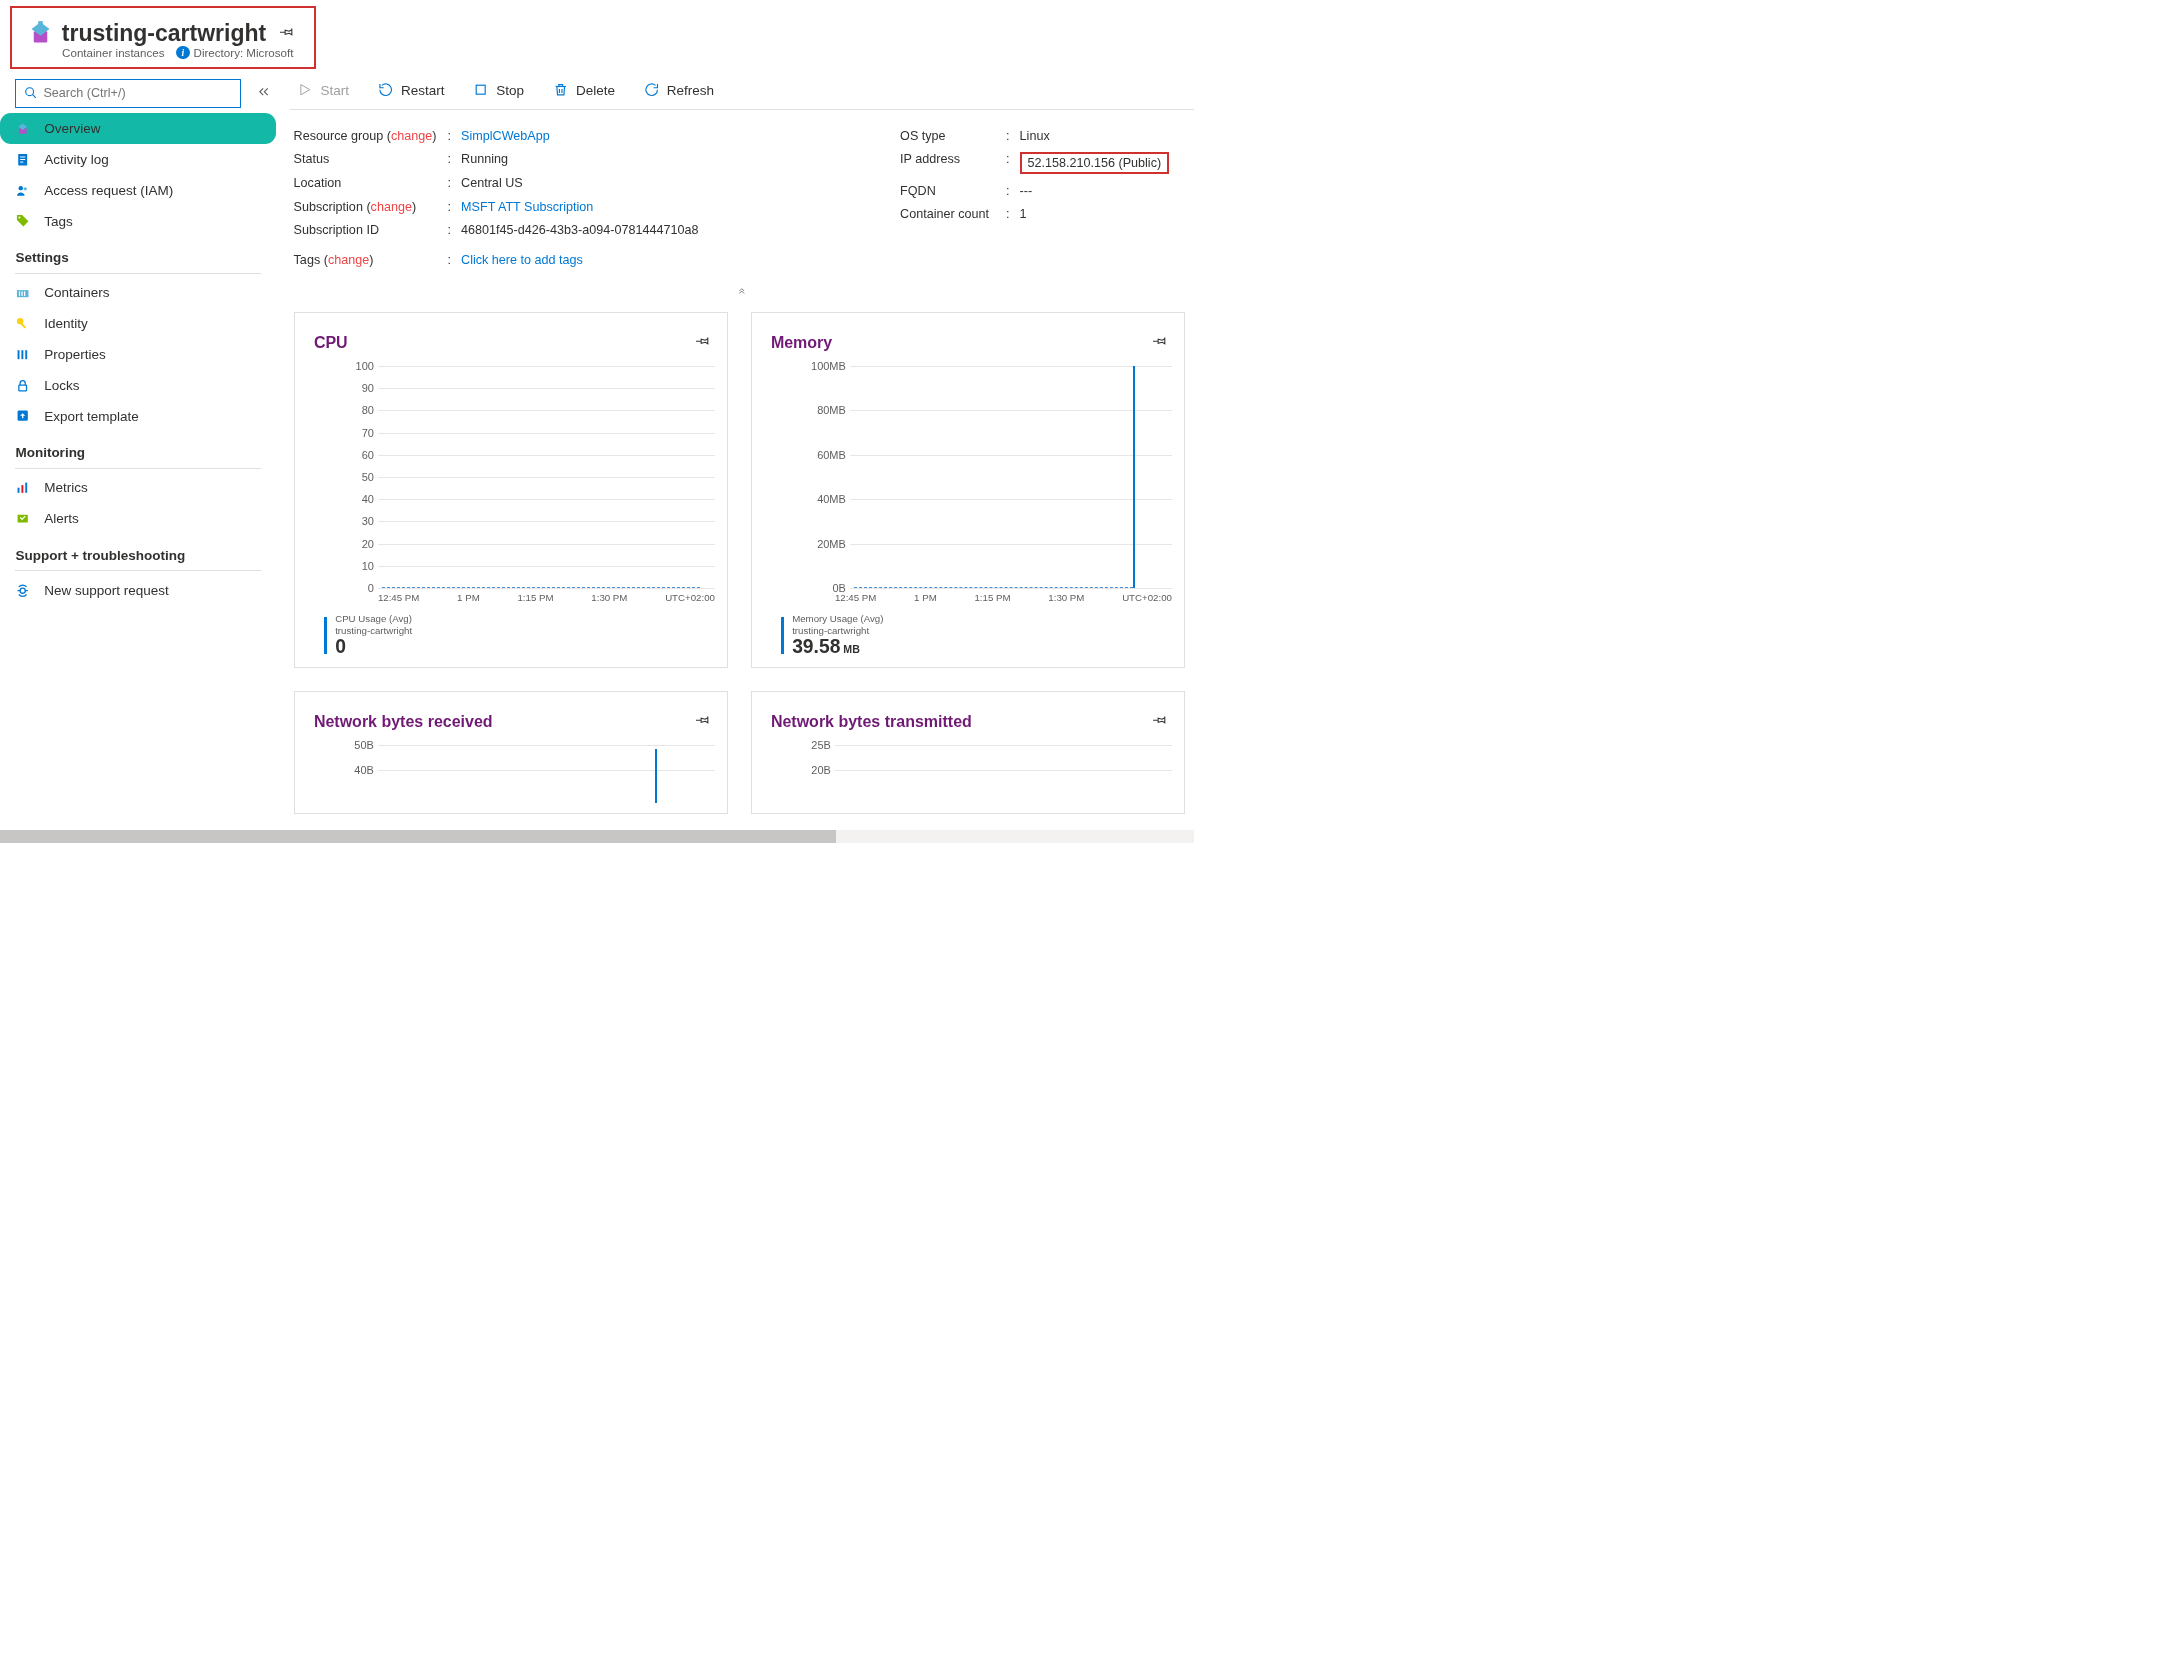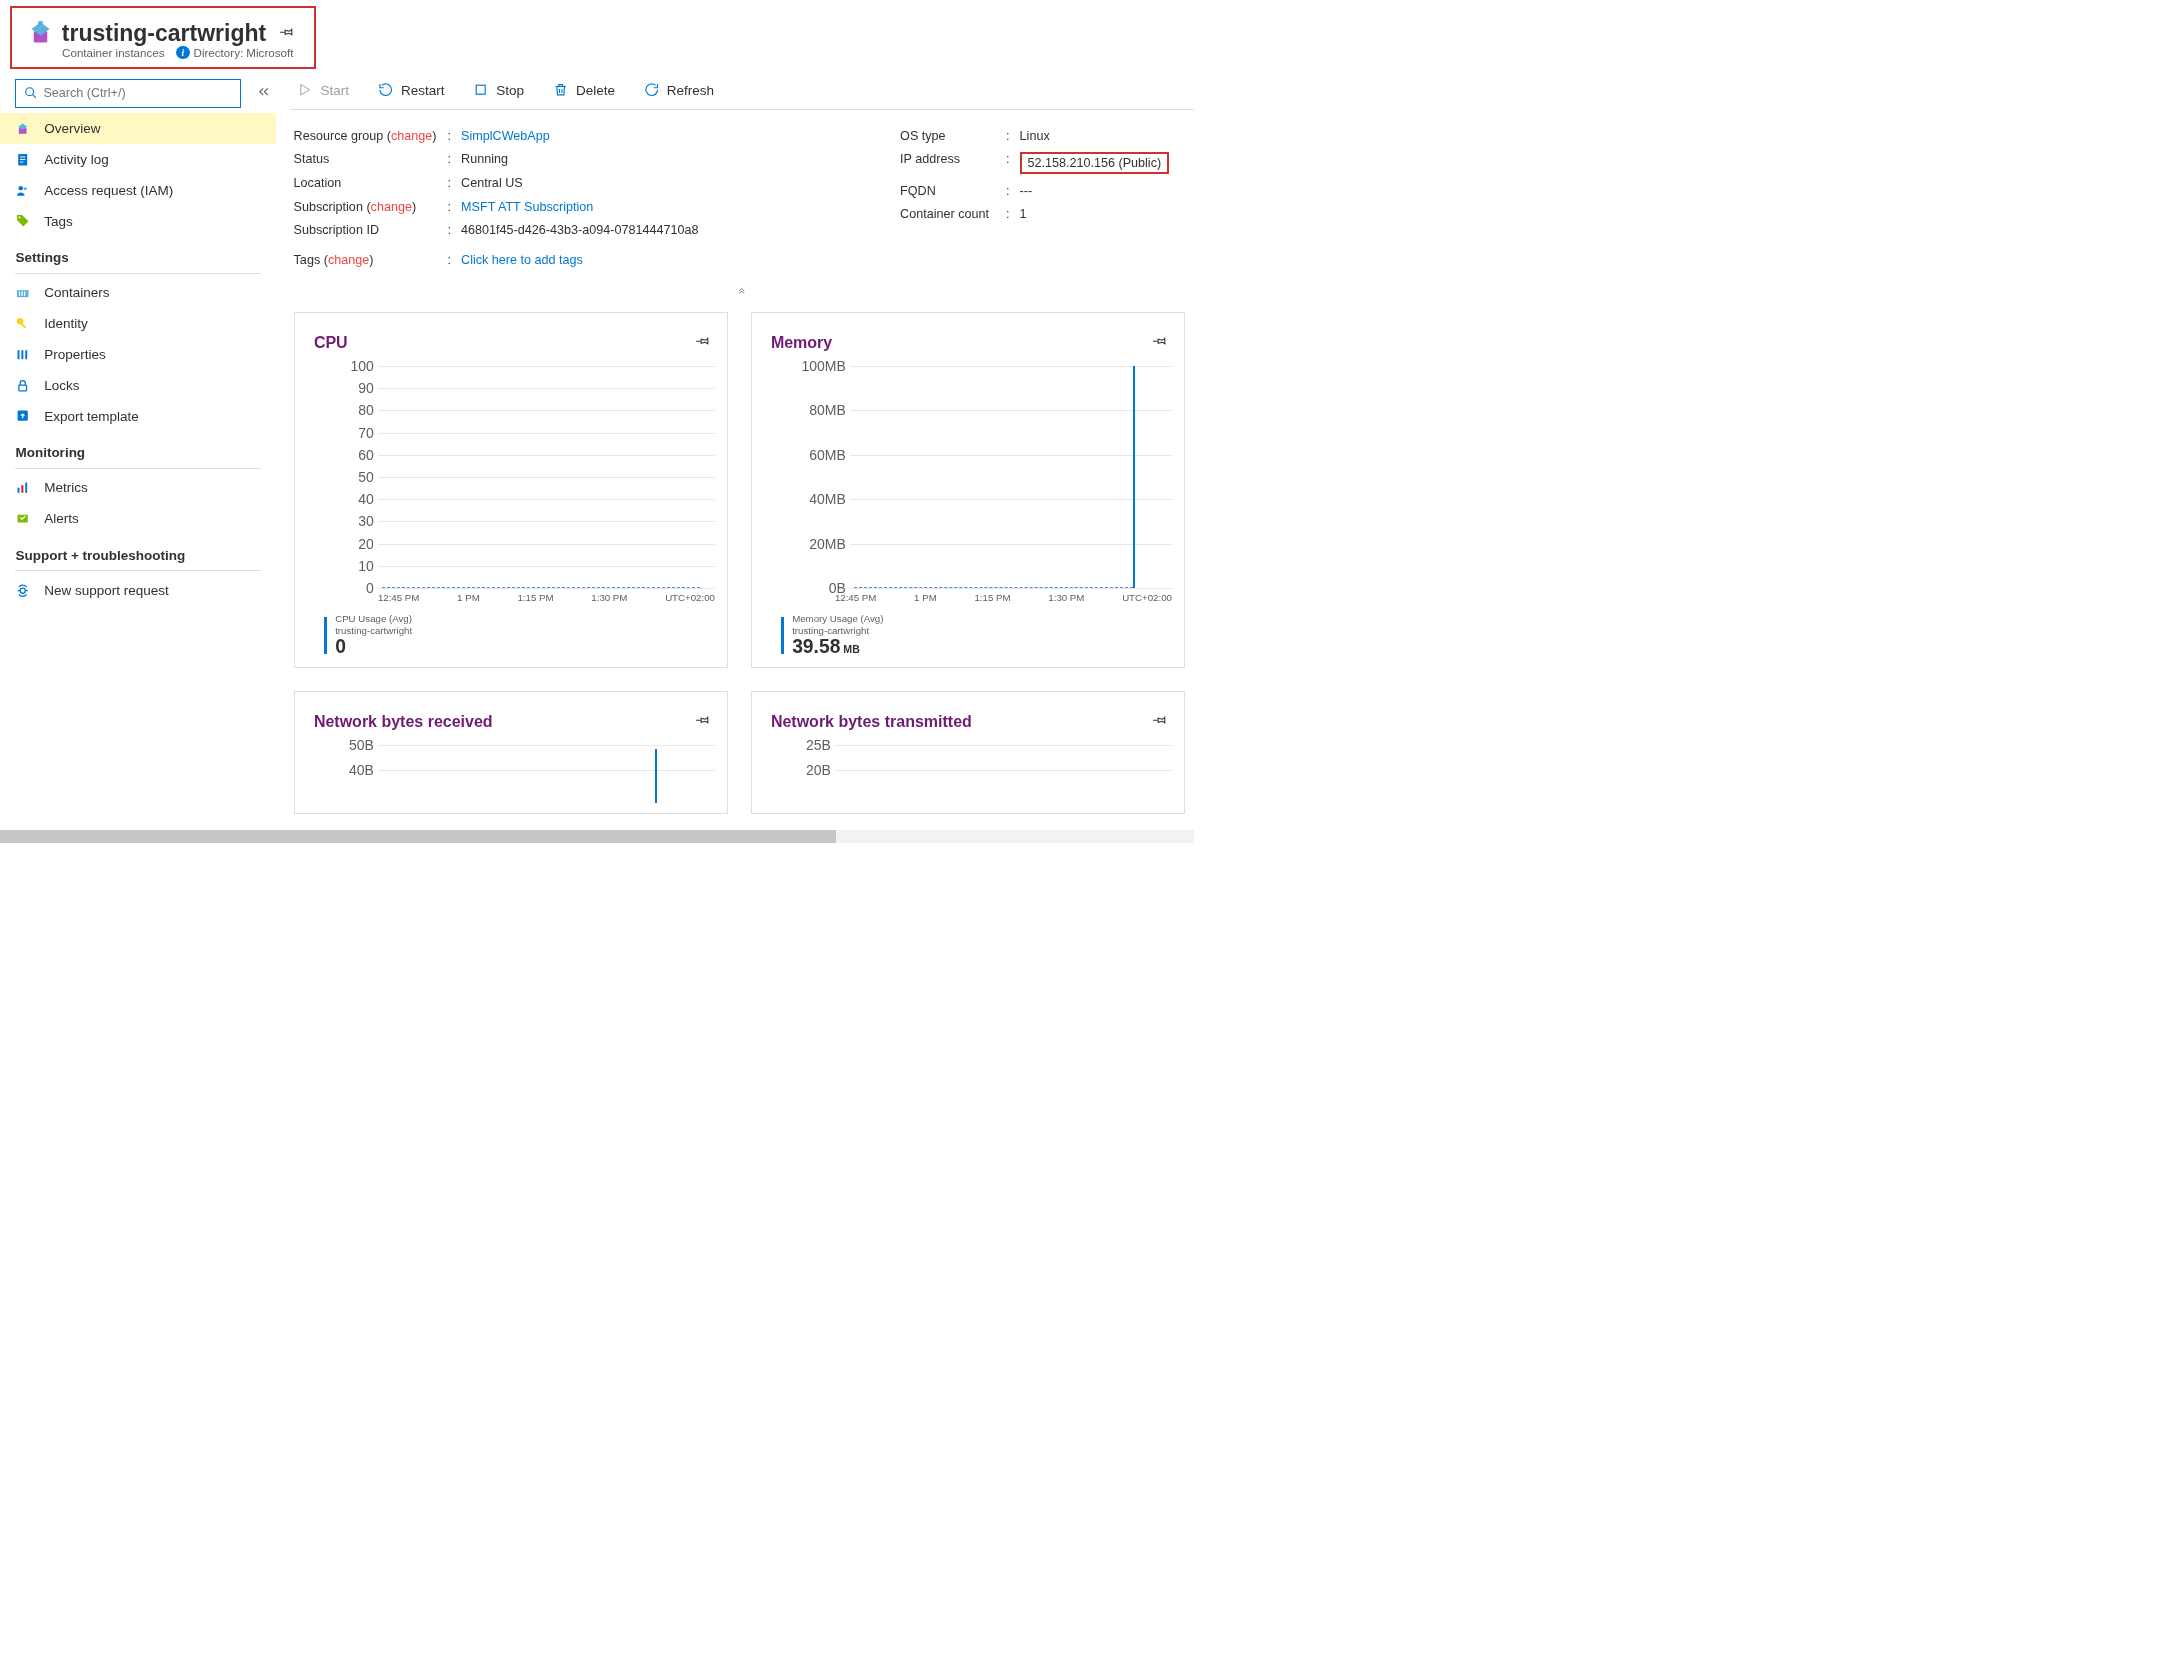--- a/index.html
+++ b/index.html
@@ -34,21 +34,21 @@
     border: 1.9px solid #0078d4; padding: 3.9px 7.7px; height:29px;
     color:#605e5c; font-size:12.6px;
   }
   .search-box input { border:none; outline:none; flex:1; font-size:12.6px; color:#323130;}
   .collapse-btn { background:none; border:none; cursor:pointer; padding:5.8px; color:#605e5c;}
   
   .nav-item {
     display:flex; align-items:center; gap:13.5px; padding: 7.7px 15.4px;
     cursor:pointer; font-size:13.5px; color:#323130;
   }
-  .nav-item.active { background:#fef9c3; }
+  .nav-item.active { background:#14b8a6;border-radius:11px; }
   .nav-icon { width:15.4px; height:15.4px; display:flex; align-items:center; justify-content:center; flex-shrink:0;}
   .section-header { font-size:13.5px; font-weight:600; color:#323130; padding: 13.5px 15.4px 3.9px 15.4px; }
   .section-rule { border:none; border-top:1px solid #e1dfdd; margin: 3.9px 15.4px 3.9px 15.4px;}
   
   .toolbar { display:flex; align-items:center; gap:21px; padding: 5.8px 0 7.7px 3.9px; border-bottom:1px solid #e1dfdd; margin-bottom:9.7px;}
   .tool-btn { display:flex; align-items:center; gap:7.7px; background:none; border:none; cursor:pointer; font-size:13.5px; color:#323130; padding:3.9px;}
   .tool-btn.disabled { color:#a19f9d; cursor:default;}
   
   .essentials { display:flex; gap:39px; padding: 3.9px 3.9px 9.7px 3.9px;}
   .ess-col { flex:1; }
@@ -60,21 +60,21 @@
   .change-link { color:#ef4444; cursor:pointer; }
   .collapse-chevron { text-align:center; padding:3.9px; cursor:pointer; color:#605e5c; letter-spacing:-3.9px; font-size:9.7px;}
   .ip-highlight { border: 2.9px solid #d03030; padding: 1.9px 5.8px; display:inline-block;}
   
   .charts { display:flex; flex-wrap:wrap; gap:23px; padding:11.6px 3.9px;}
   .chart-card { border:1px solid #e1dfdd; width:434px; padding:15.4px 11.6px 9.7px 19.3px;}
   .chart-head { display:flex; justify-content:space-between; align-items:center; margin-bottom:9.7px;}
   .chart-title { font-size:16px; font-weight:600; color:#701a75;}
   .chart-area { position:relative; height:241px; margin-left:29px;}
   .grid-line { position:absolute; left:35px; right:0; border-top:1px solid #e6e6e6;}
-  .y-label { position:absolute; right:calc(100% - 31px); font-size:14px; color:#605e5c; transform:translateY(-50%); white-space:nowrap;}
+  .y-label { position:absolute; right:calc(100% - 31px); font-size:11px; color:#605e5c; transform:translateY(-50%); white-space:nowrap;}
   .x-axis { display:flex; justify-content:space-between; margin-left:64px; font-size:9.7px; color:#605e5c; padding-top:3.9px;}
   .legend { display:flex; align-items:center; gap:7.7px; margin-top:9.7px; margin-left:9.7px;}
   .legend-bar { width:3.9px; height:37px; background:#0078d4;}
   .legend-text .lname { font-size:9.7px; color:#605e5c; line-height:1.2;}
   .legend-text .lvalue { font-size:19.3px; font-weight:600; color:#323130; line-height:1.1;}
   .lunit { font-size:10.6px; font-weight:600;}
   .data-line-flat { position:absolute; left:39px; right:15.4px; border-top:1.9px dashed #4a90d9;}
   .data-line-spike { position:absolute; width:1.9px; background:#0078d4;}
   
   .bottom-bar { height:13.5px; background:#f3f2f1; margin-top:3.9px; position:relative;}

